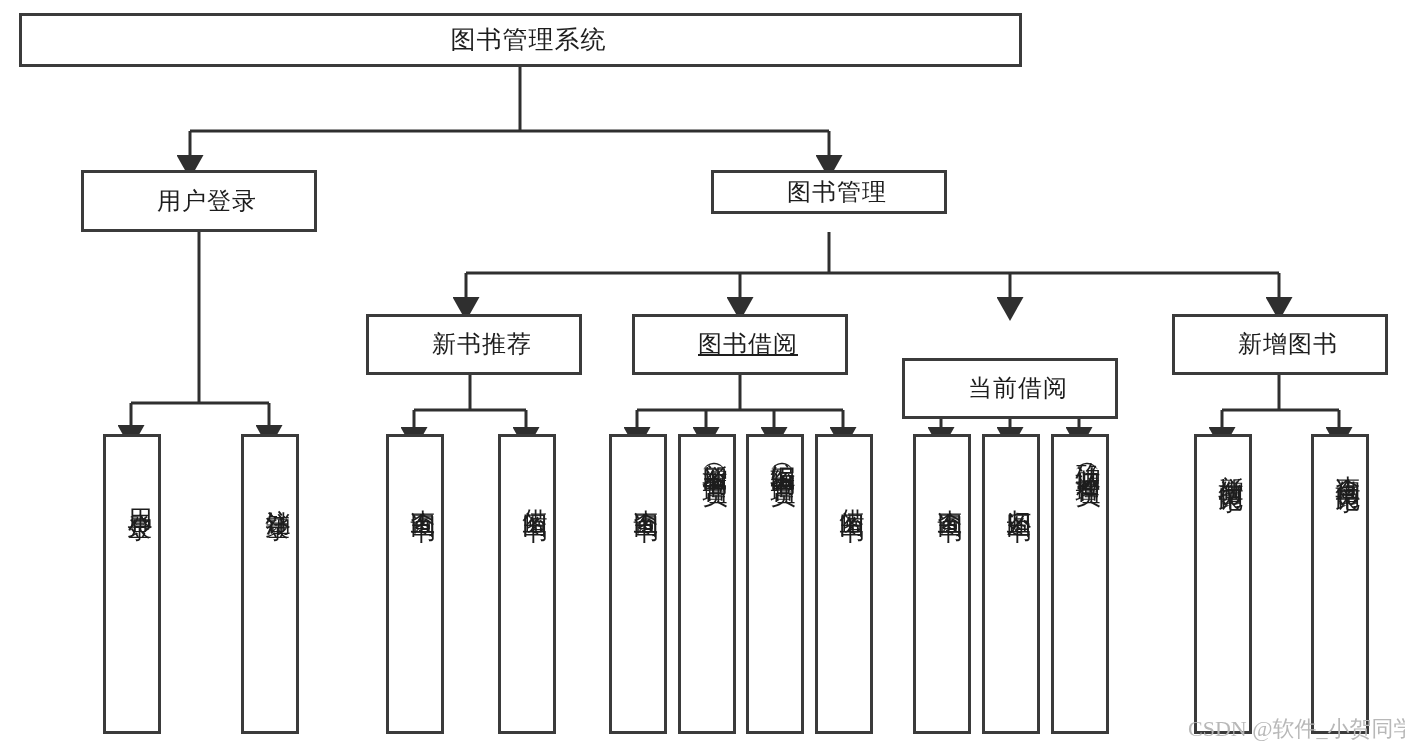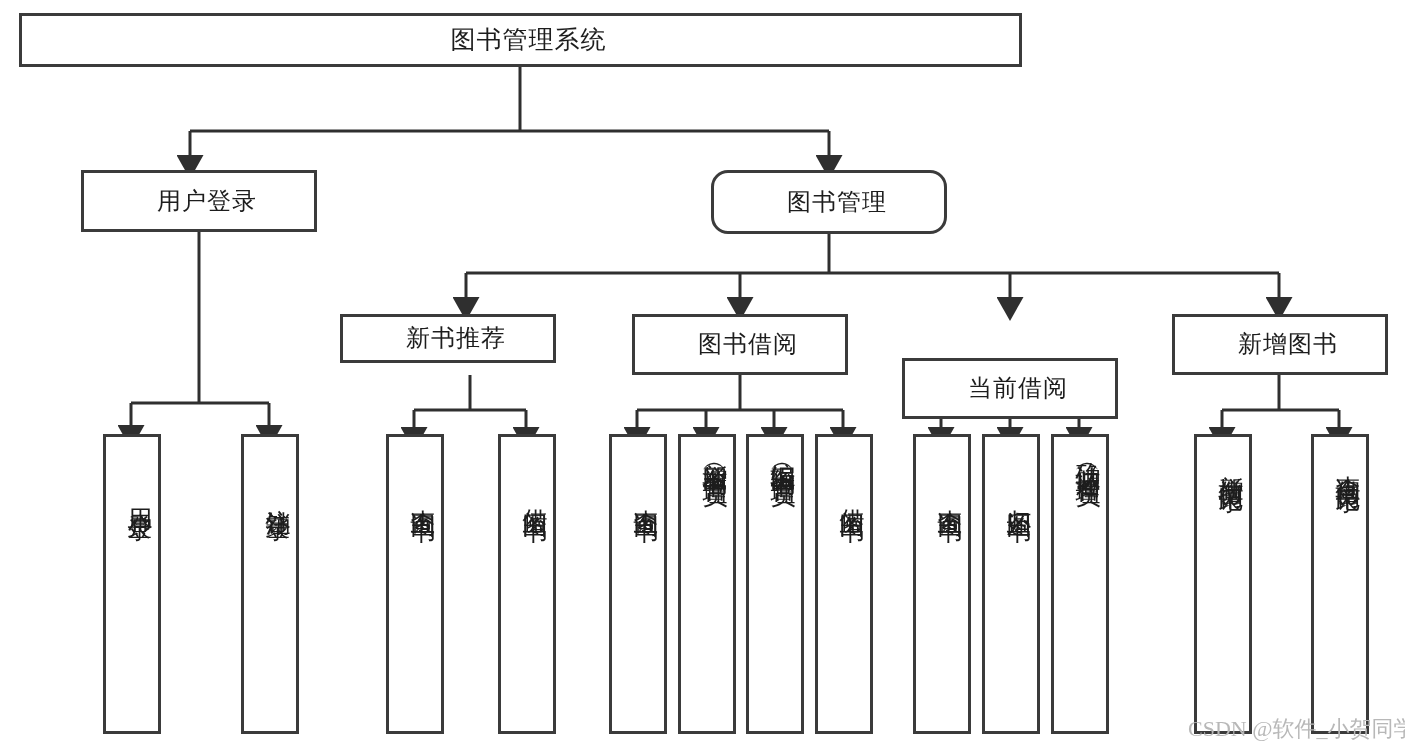--- a/index.html
+++ b/index.html
@@ -130,29 +130,29 @@
   </svg>
 
   <div class="node horiz" id="node-root" style="left:19px; top:13px; width:1003px; height:54px;">
     <span class="node-label">图书管理系统</span>
   </div>
 
   <div class="node horiz" style="left:81px; top:170px; width:236px; height:62px;">
     <span class="node-label">用户登录</span>
   </div>
 
-  <div class="node horiz" style="left:711px; top:170px; width:236px; height:64px;border-radius:17px;">
+  <div class="node horiz" style="left:711px; top:170px; width:236px; height:44px;">
     <span class="node-label">图书管理</span>
   </div>
 
-  <div class="node horiz" style="left:340px; top:314px; width:216px; height:49px;">
+  <div class="node horiz" style="left:366px; top:314px; width:216px; height:61px;">
     <span class="node-label">新书推荐</span>
   </div>
 
-  <div class="node horiz" style="left:632px; top:314px; width:216px; height:61px;">
+  <div class="node horiz" style="left:632px; top:314px; width:216px; height:61px;text-decoration:underline;">
     <span class="node-label">图书借阅</span>
   </div>
 
   <div class="node horiz" style="left:902px; top:314px; width:216px; height:61px;margin-top:44px;">
     <span class="node-label">当前借阅</span>
   </div>
 
   <div class="node horiz" style="left:1172px; top:314px; width:216px; height:61px;">
     <span class="node-label">新增图书</span>
   </div>

